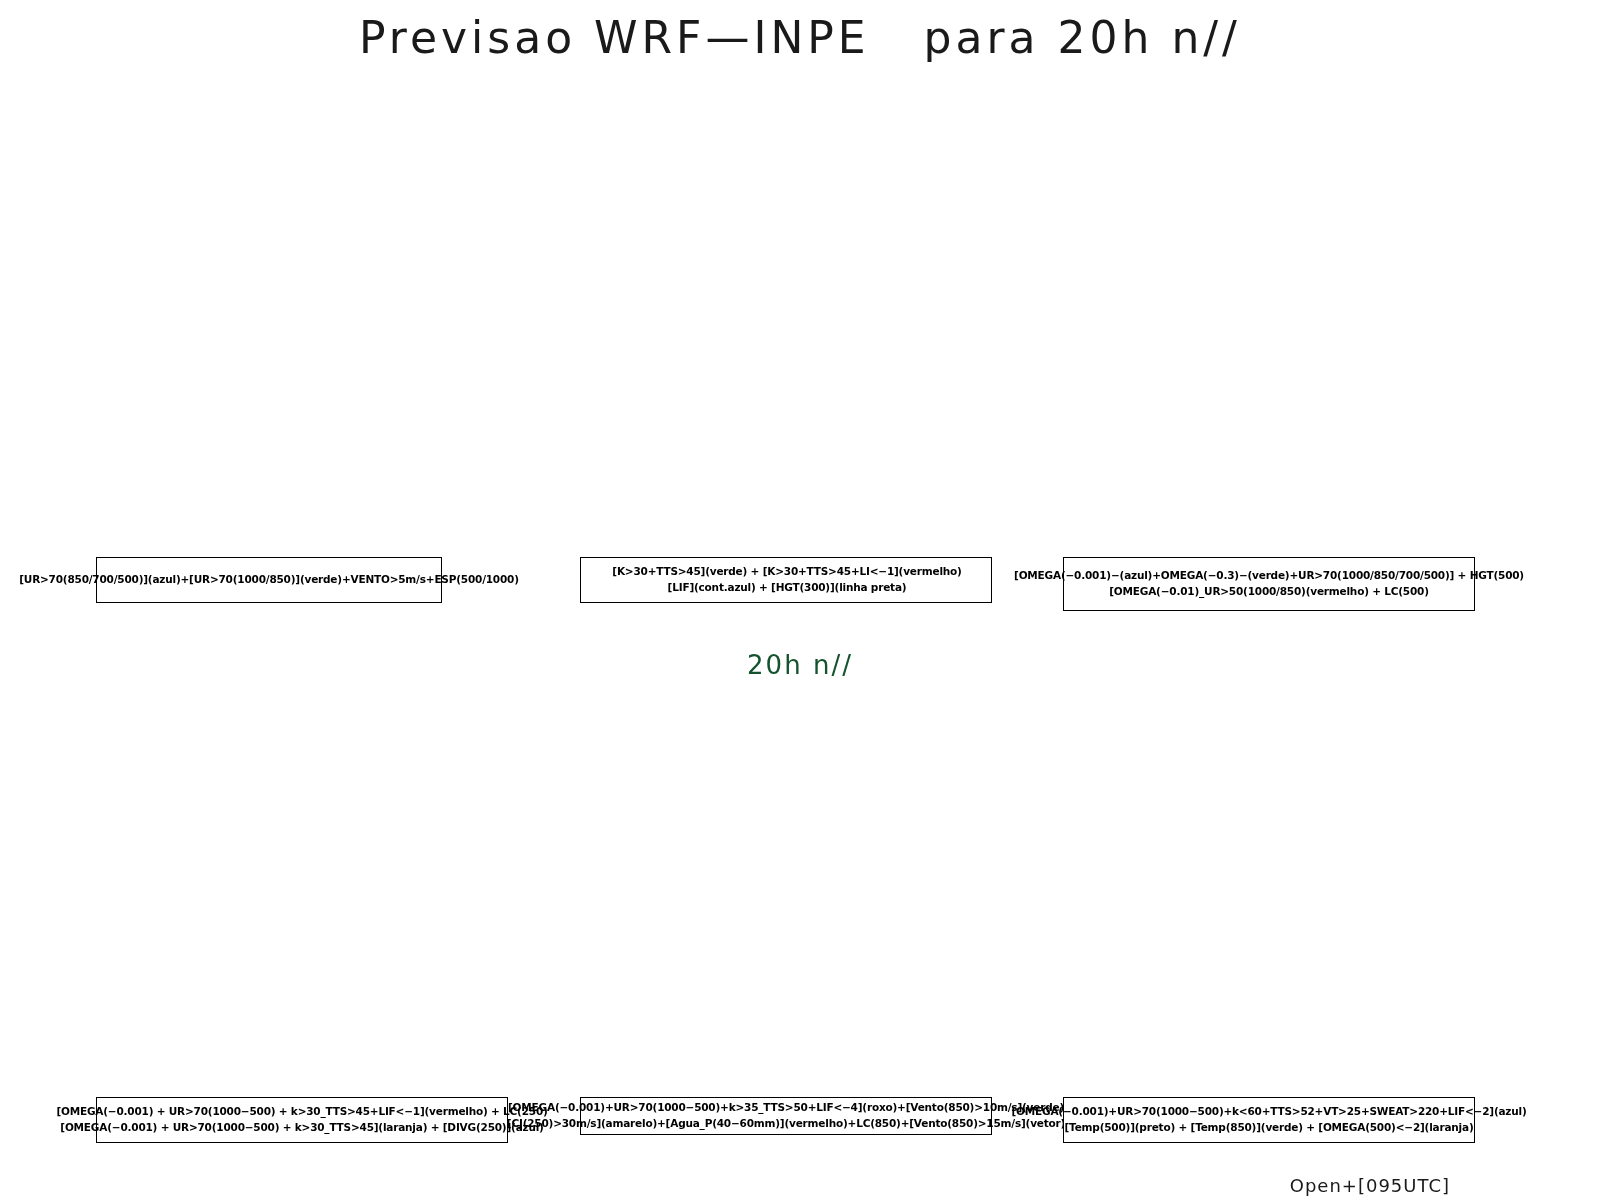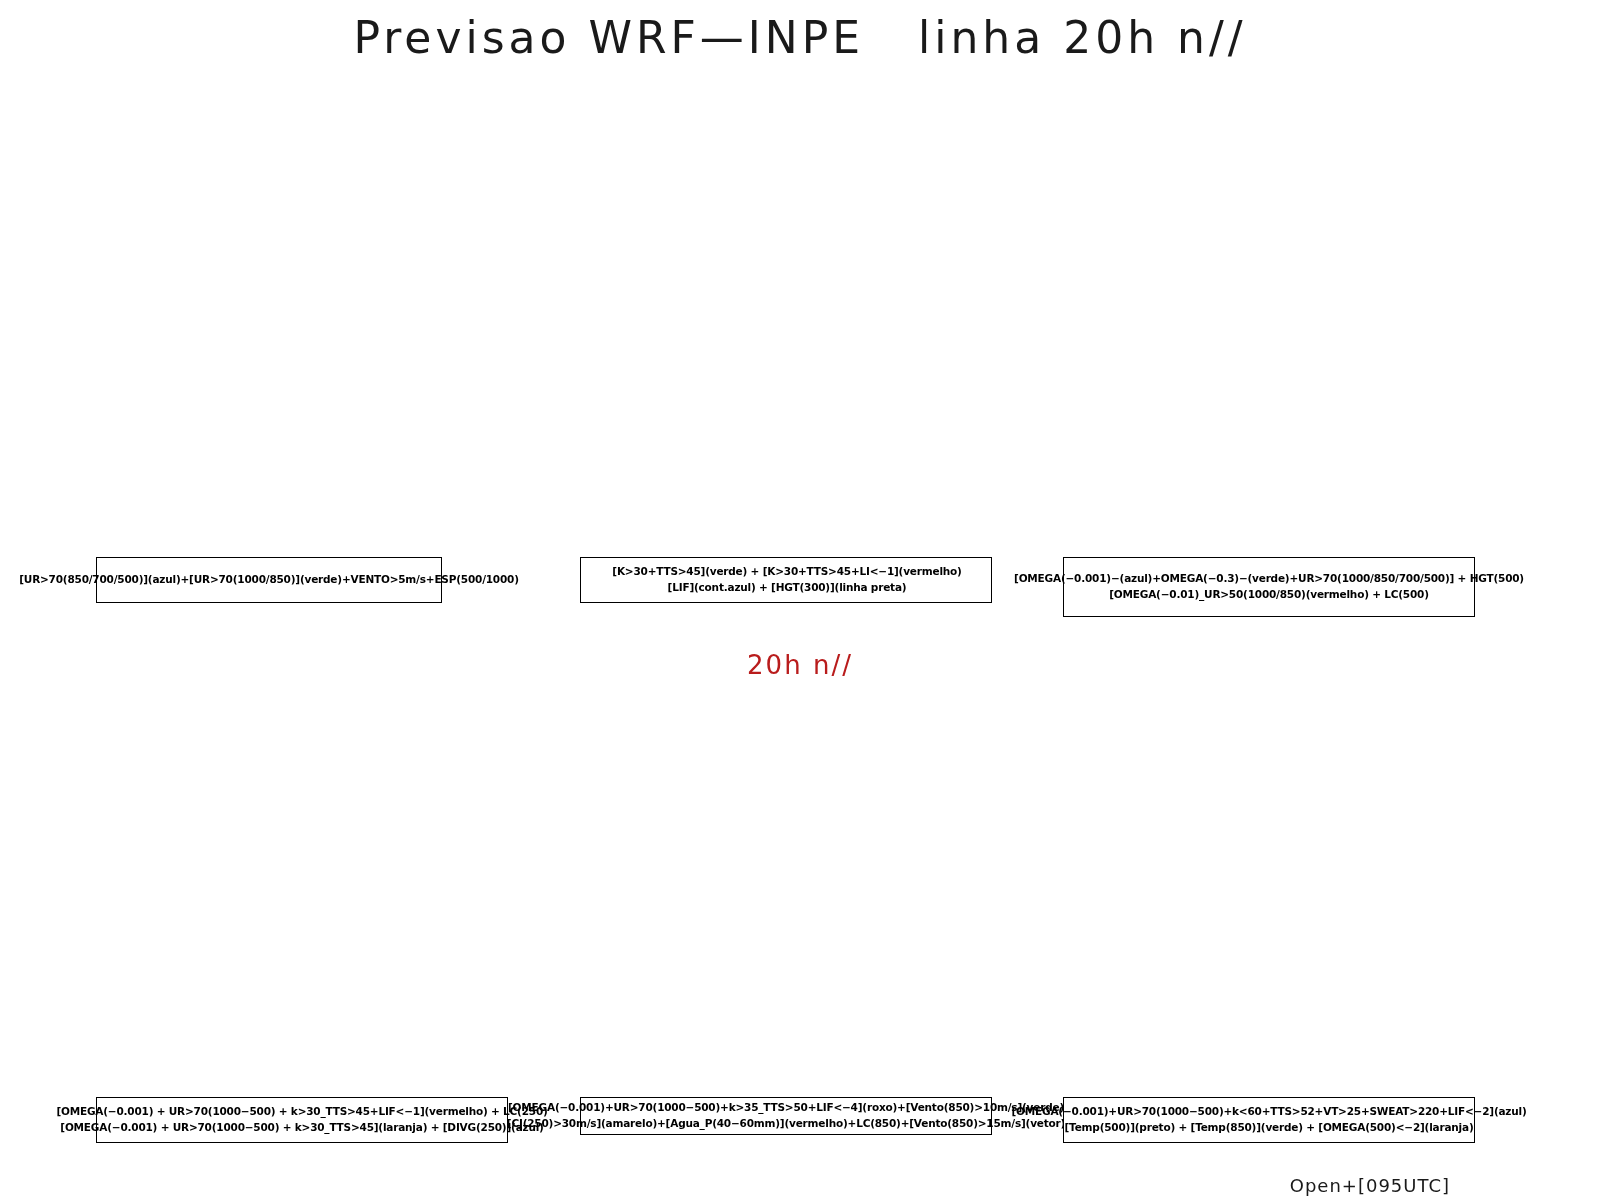--- a/index.html
+++ b/index.html
@@ -29,21 +29,21 @@
   }
   .subtitle {
     position: absolute;
     top: 650px;
     left: 0;
     width: 1600px;
     text-align: center;
     font-family: "DejaVu Sans", sans-serif;
     font-size: 26px;
     letter-spacing: 2px;
-    color: #b91c1c;
+    color: #14532d;
     white-space: pre;
   }
   .footer-note {
     position: absolute;
     bottom: 4px;
     right: 150px;
     font-family: "DejaVu Sans", sans-serif;
     font-size: 18px;
     letter-spacing: 1px;
     color: #1a1a1a;
@@ -66,35 +66,35 @@
     font-weight: bold;
     color: #000000;
     line-height: 1.5;
     white-space: nowrap;
     text-align: center;
     letter-spacing: -0.2px;
   }
   
   #legend-top-left  { left: 96px;  top: 557px; width: 346px; height: 46px; }
   #legend-top-mid   { left: 580px; top: 557px; width: 412px; height: 46px; padding-left: 8px; }
-  #legend-top-right { left: 1063px;top: 557px; width: 412px; height: 60px; }
+  #legend-top-right { left: 1063px;top: 557px; width: 412px; height: 54px; }
   
   #legend-bottom-left  { left: 96px;  top: 1097px; width: 412px; height: 46px; }
   #legend-bottom-mid   { left: 580px; top: 1097px; width: 412px; height: 38px; }
   #legend-bottom-right { left: 1063px;top: 1097px; width: 412px; height: 46px; }
 
   .panel-area {
     position: absolute;
     background: #ffffff;
   }
 </style>
 </head>
 <body>
 
-<div class="page-title">Previsao WRF—INPE   linha 20h n//</div>
+<div class="page-title">Previsao WRF—INPE   para 20h n//</div>
 
 <div class="panel-area" style="left:96px; top:120px; width:412px; height:437px;"></div>
 <div class="panel-area" style="left:580px; top:120px; width:412px; height:437px;"></div>
 <div class="panel-area" style="left:1063px; top:120px; width:412px; height:437px;"></div>
 
 <div class="legend-box" id="legend-top-left">
   <div class="legend-line">[UR&gt;70(850/700/500)](azul)+[UR&gt;70(1000/850)](verde)+VENTO&gt;5m/s+ESP(500/1000)</div>
 </div>
 
 <div class="legend-box" id="legend-top-mid">

